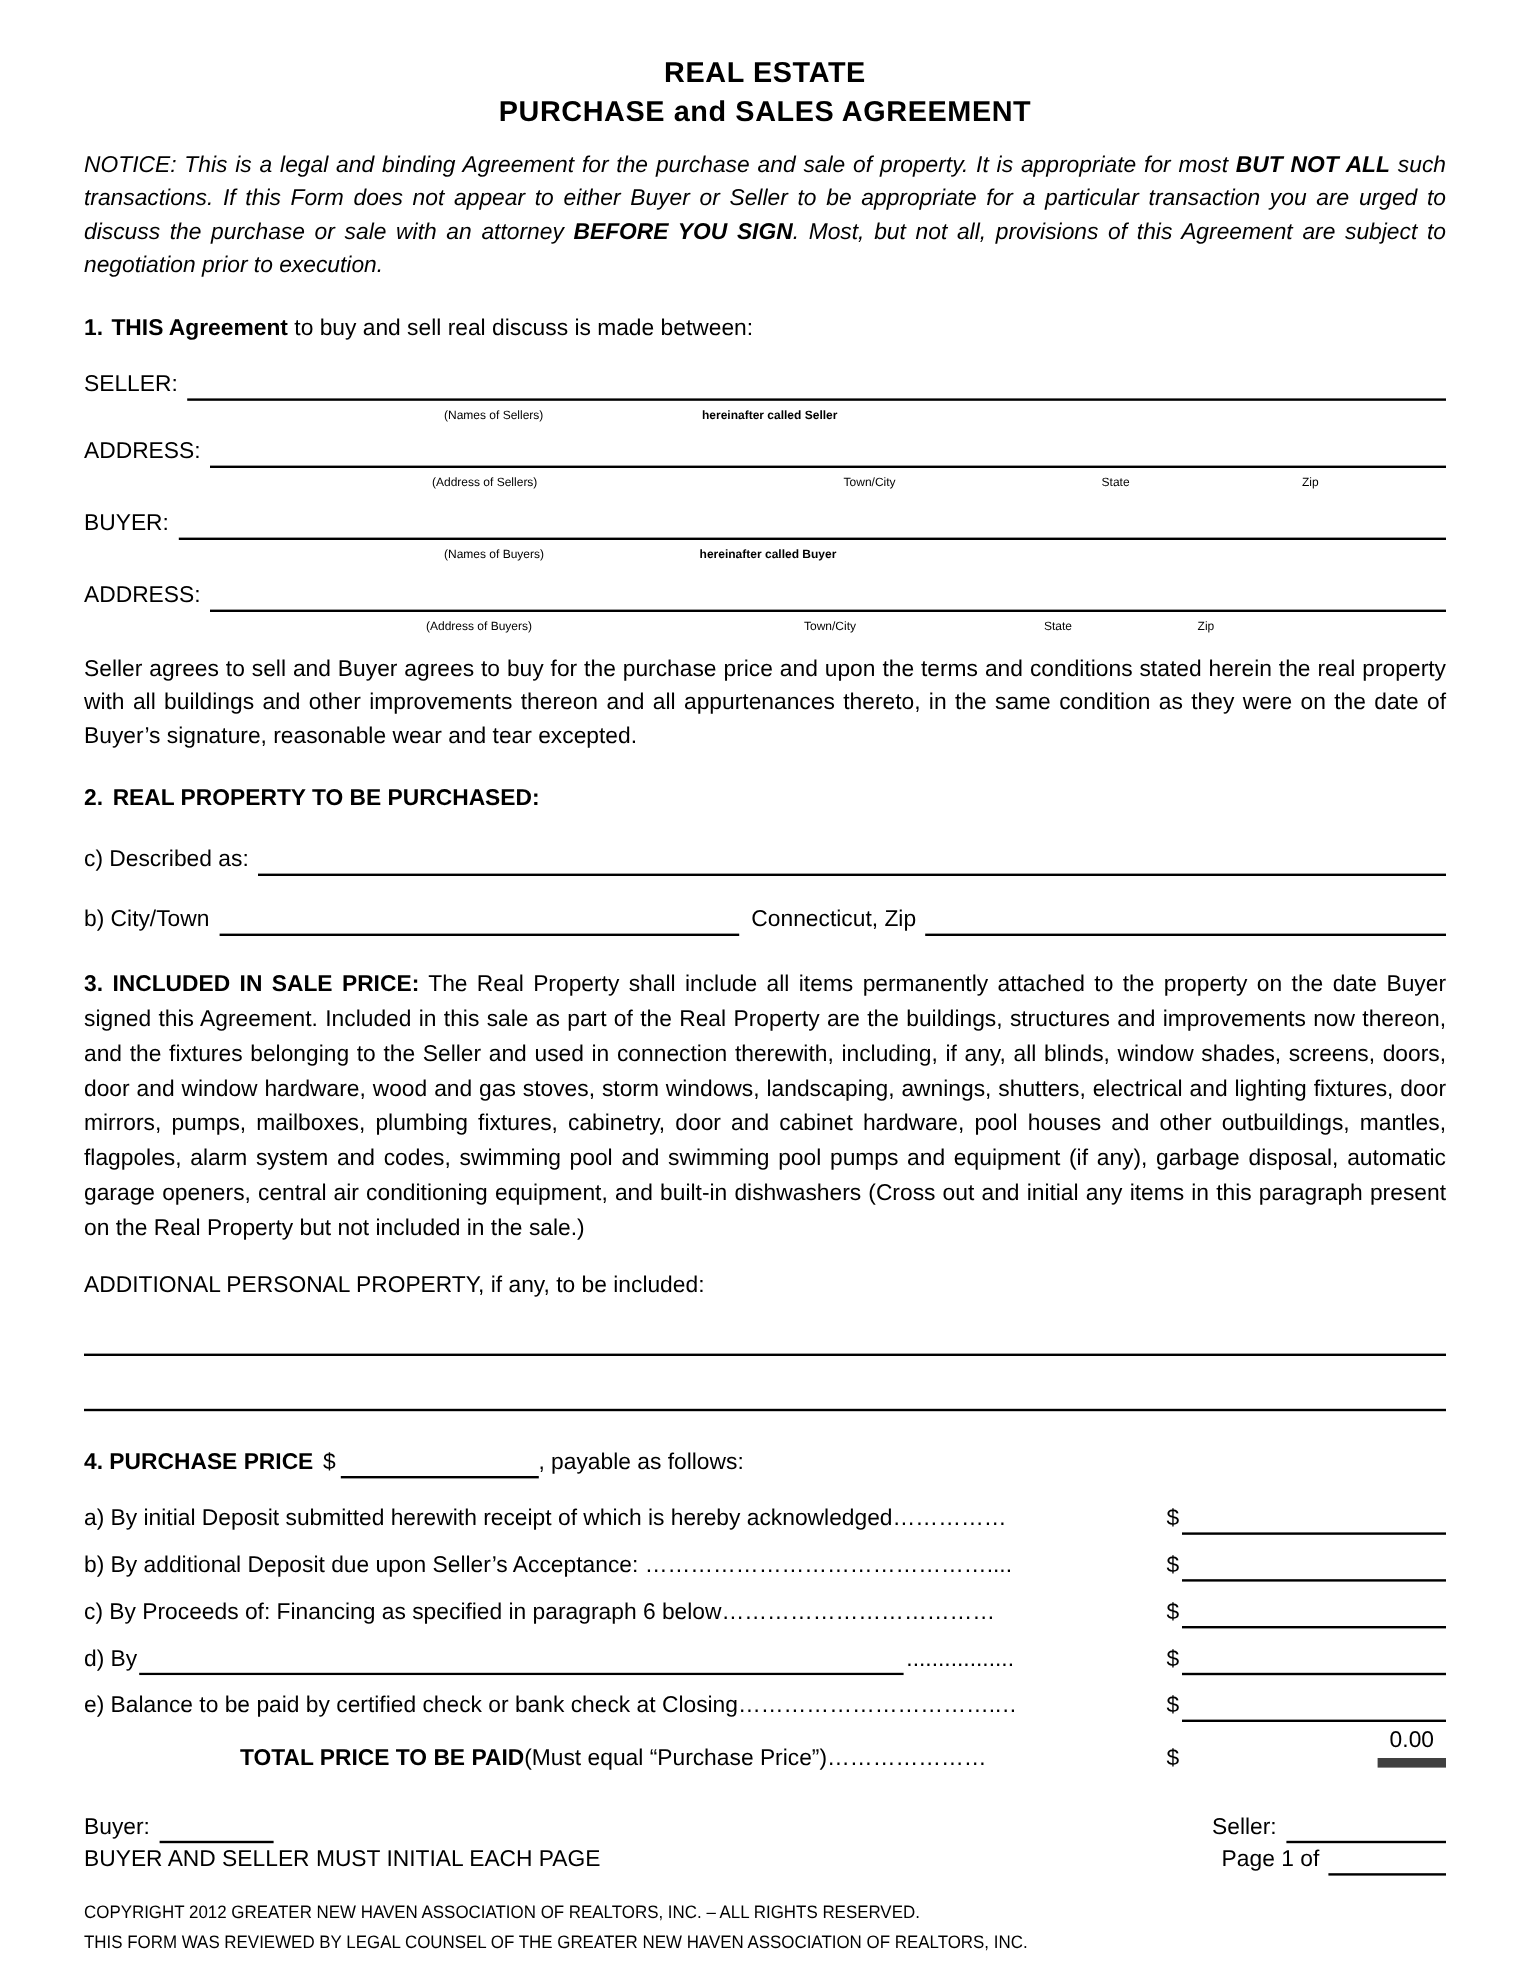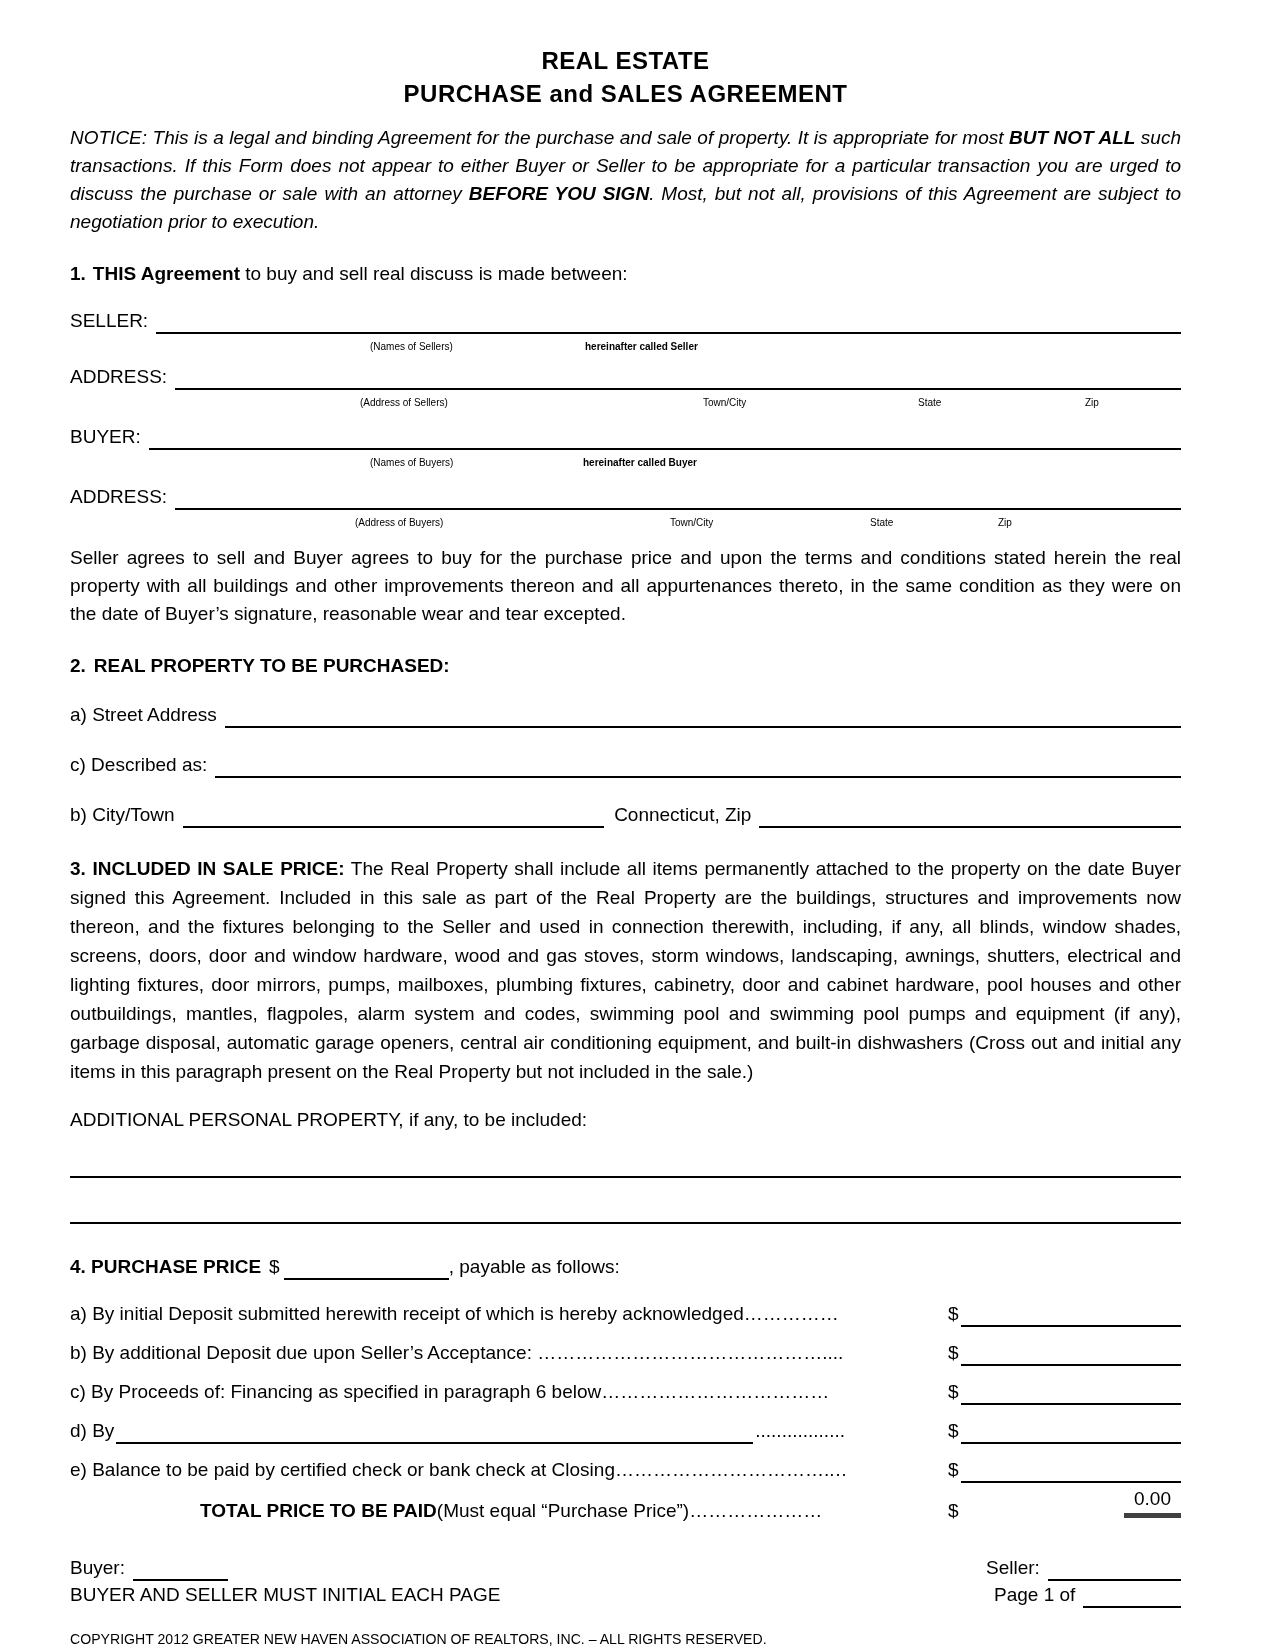--- a/index.html
+++ b/index.html
@@ -4,21 +4,21 @@
 <style>
   * { margin: 0; padding: 0; box-sizing: border-box; }
   html, body { background: #e8e8e8; }
   .page {
     width: 1275px; height: 1650px;
     margin: 0 auto;
     background: #ffffff;
     color: #000;
     font-family: "Liberation Sans", "DejaVu Sans", sans-serif;
     font-size: 19px;
-    padding: 44px 94px 0 70px;
+    padding: 44px 70px 0 70px;
     position: relative;
     overflow: hidden;
   }
   .b { font-weight: bold; }
   .center { text-align: center; }
   .justify { text-align: justify; }
   .title { font-size: 24px; font-weight: bold; line-height: 33px; letter-spacing: 0.5px; }
   .para { line-height: 28px; }
   .s3para { line-height: 29px; }
   .mt8 { margin-top: 8px; }   .mt12 { margin-top: 12px; }
@@ -35,21 +35,21 @@
 
   .rule { border-bottom: 2px solid #000; height: 1px; }
 
   .pay-row { display: flex; align-items: flex-end; line-height: 27px; }
   .pay-desc { width: 775px; white-space: nowrap; overflow: hidden; display: flex; align-items: flex-end; }
   .pay-amt { width: 233px; margin-left: auto; display: flex; align-items: flex-end; }
   .pay-amt .fill { height: 20px; }
   .dblank { flex: 1 1 auto; border-bottom: 2px solid #000; height: 20px; margin: 0 2px; }
   .total-indent { padding-left: 130px; }
   .total-amt { width: 233px; margin-left: auto; display: flex; justify-content: space-between; align-items: flex-end; }
-  .total-val { border-bottom: 5px solid #404040; padding: 0 10px 1px 10px; position: relative; top: -6px; }
+  .total-val { border-bottom: 8px solid #404040; padding: 0 10px 1px 10px; position: relative; top: -6px; }
 
   .foot { display: flex; justify-content: space-between; align-items: flex-start; }
   .foot-left { line-height: 27px; }
   .foot-right { width: 195px; line-height: 27px; }
   .foot .frow { line-height: 27px; }
   .foot .fill { height: 20px; }
 
   .copy { font-size: 15px; line-height: 25px; transform: scaleX(0.94); transform-origin: left bottom; white-space: nowrap; }
   .copy-row { display: flex; justify-content: space-between; align-items: flex-end; }
 </style>
@@ -104,24 +104,20 @@
     <span style="left:285px">(Address of Buyers)</span>
     <span style="left:600px">Town/City</span>
     <span style="left:800px">State</span>
     <span style="left:928px">Zip</span>
   </div>
 
   <p class="para justify mt12">Seller agrees to sell and Buyer agrees to buy for the purchase price and upon the terms and conditions stated herein the real property with all buildings and other improvements thereon and all appurtenances thereto, in the same condition as they were on the date of Buyer’s signature, reasonable wear and tear excepted.</p>
 
   <p class="para mt24"><span class="b" style="margin-right:8px">2.</span><span class="b">REAL PROPERTY TO BE PURCHASED:</span></p>
 
-  <div class="frow" style="margin-top:22px">
-    <span class="flabel">a) Street Address</span>
-    <span class="fill"></span>
-  </div>
 
   <div class="frow" style="margin-top:24px">
     <span class="flabel">c) Described as:</span>
     <span class="fill"></span>
   </div>
 
   <div class="frow" style="margin-top:24px">
     <span class="flabel">b) City/Town</span>
     <span class="fill" style="max-width:560px"></span>
     <span class="flabel" style="padding-left:10px">Connecticut, Zip</span>

